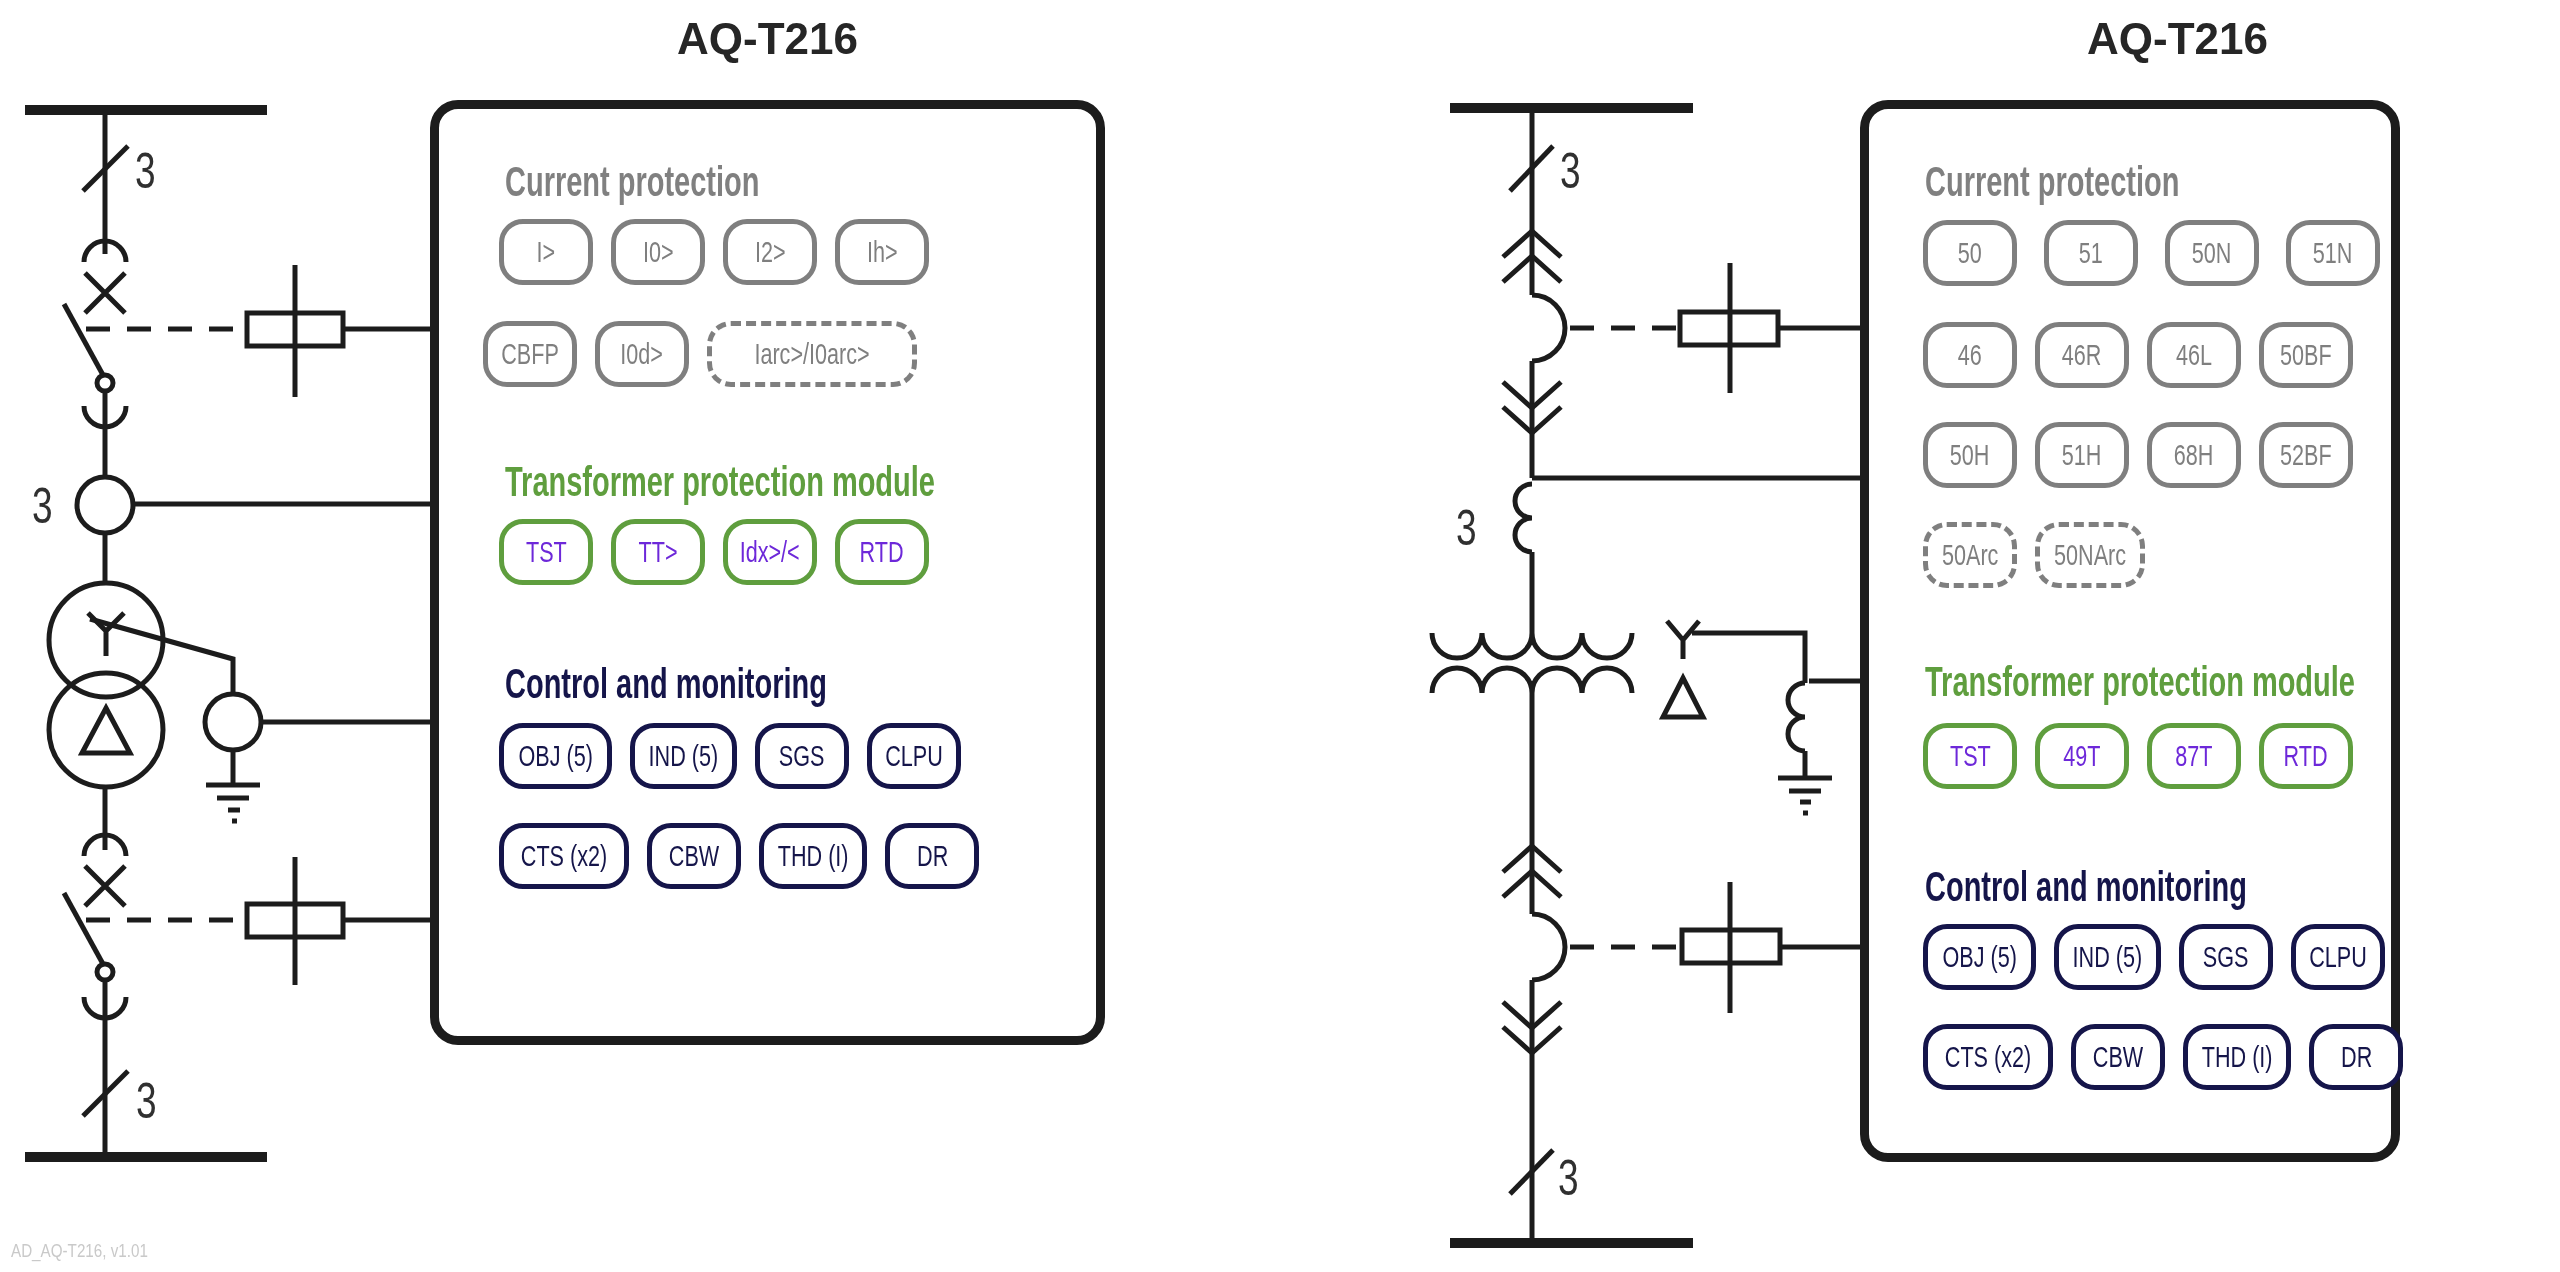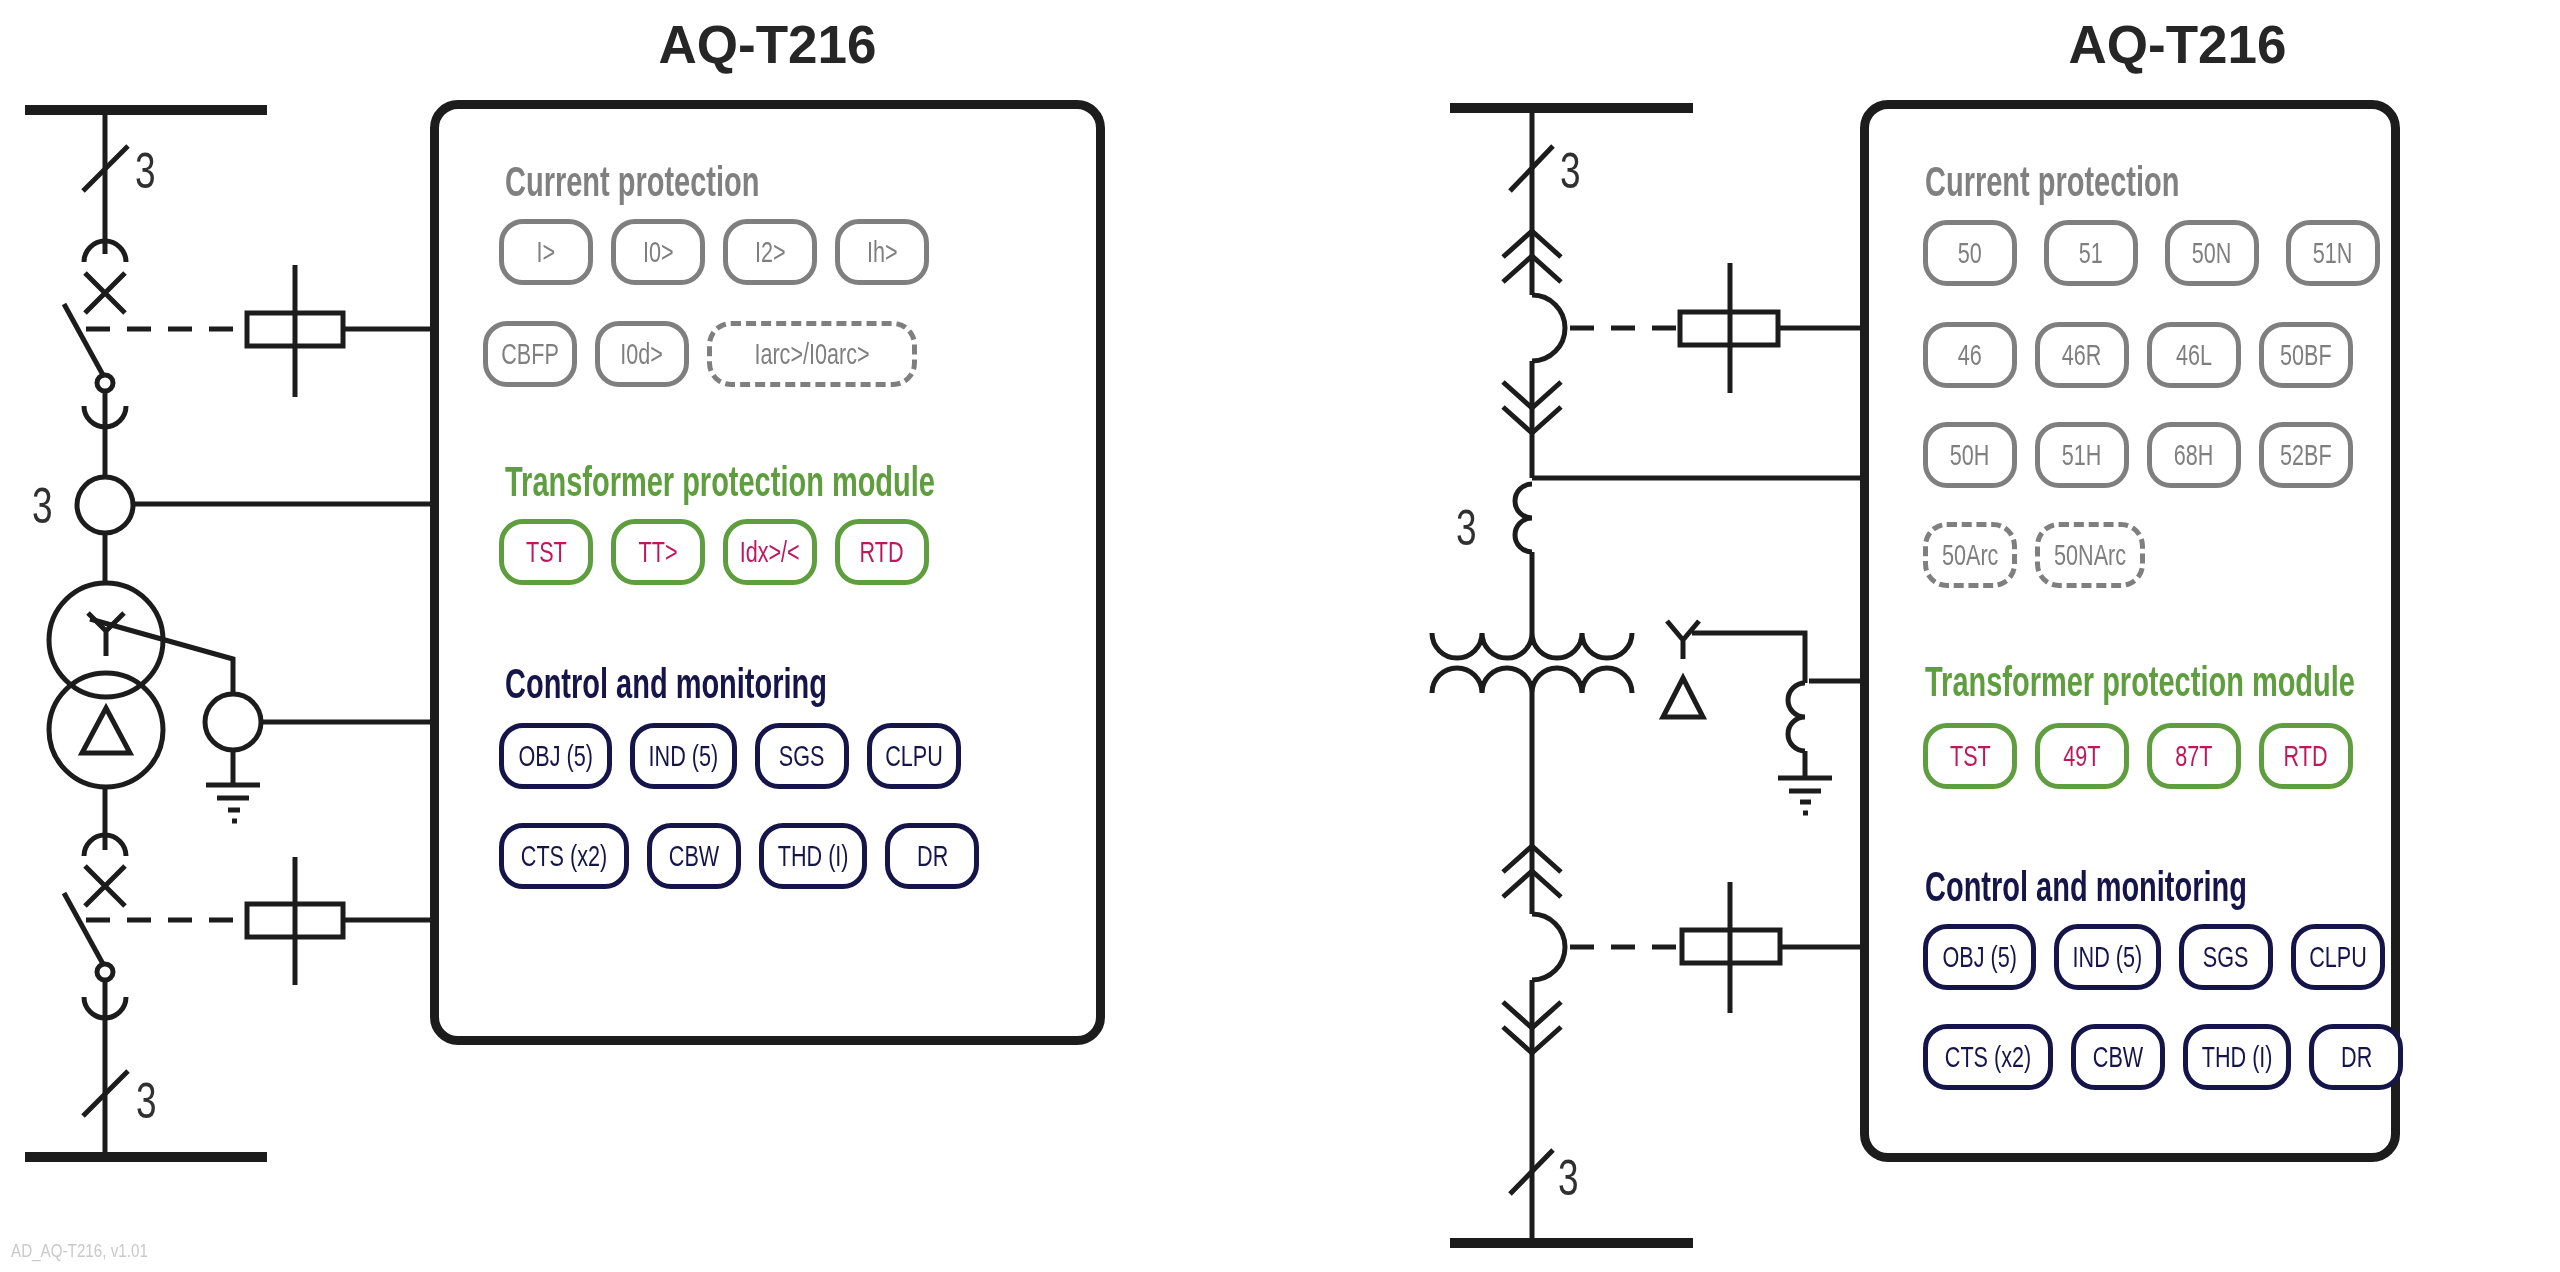--- a/index.html
+++ b/index.html
@@ -1,36 +1,36 @@
 <!DOCTYPE html>
 <html><head>
 <meta charset="utf-8">
 <style>
   html,body{margin:0;padding:0;background:#ffffff;}
   .stage{position:relative;width:2560px;height:1272px;background:#ffffff;
          font-family:"Liberation Sans",sans-serif;overflow:hidden;}
   svg.diagram{position:absolute;left:0;top:0;}
 
-  .title{position:absolute;font-size:53px;font-weight:bold;color:#262626;
+  .title{position:absolute;font-size:44px;font-weight:bold;color:#262626;
          text-align:center;white-space:nowrap;}
 
   .fnbox{position:absolute;border:9px solid #1c1c1c;border-radius:28px;background:#ffffff;}
   .fnbox-left{left:430px;top:100px;width:657px;height:927px;}
   .fnbox-right{left:1860px;top:100px;width:522px;height:1044px;}
 
   .sec-h{position:absolute;font-size:42px;font-weight:bold;white-space:nowrap;
          transform:scaleX(0.69);transform-origin:left top;line-height:1.0;}
   .h-gray{color:#808080;} .h-green{color:#5f9e3e;} .h-navy{color:#15154a;}
 
   .row{position:absolute;display:flex;gap:18px;}
   .fn{box-sizing:border-box;min-width:94px;height:66px;border:5px solid;border-radius:24px;
       display:flex;align-items:center;justify-content:center;background:#ffffff;white-space:nowrap;}
   .fn .lbl{font-size:30px;transform:scaleX(0.72);transform-origin:center;display:inline-block;}
   .fn-gray{color:#7f7f7f;border-color:#7f7f7f;}
-  .fn-green{color:#be185d;border-color:#5f9e3e;}
+  .fn-green{color:#6d28d9;border-color:#5f9e3e;}
   .fn-navy{color:#15154a;border-color:#15154a;}
   .fn-dashed{border-style:dashed;}
   .fn-wide{min-width:210px;}
 
   .ph3{position:absolute;font-size:50px;color:#303030;line-height:1;
        transform:scaleX(0.74);transform-origin:left top;}
   .footer{position:absolute;left:11px;top:1240px;font-size:19px;color:#c9c9c9;
           transform:scaleX(0.8);transform-origin:left top;white-space:nowrap;}
 </style>
 </head>

